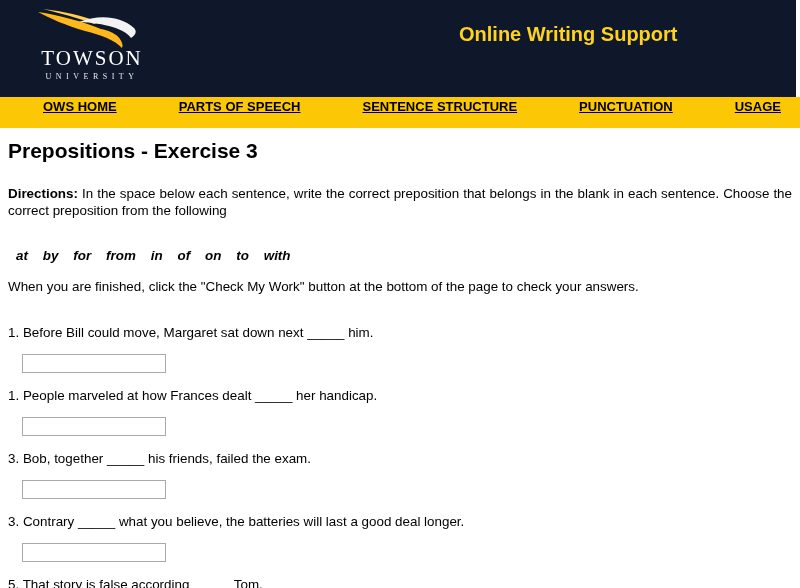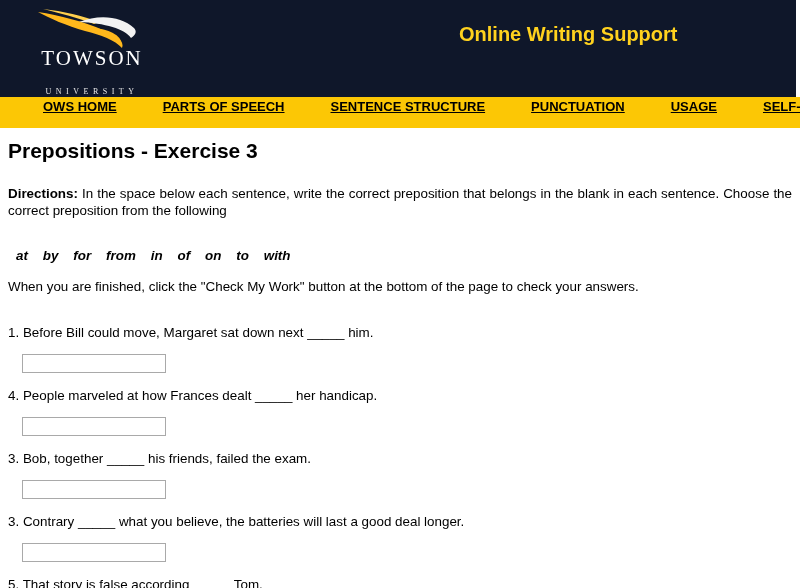--- a/index.html
+++ b/index.html
@@ -24,36 +24,36 @@
   .logo-name {
     display: block;
     font-family: "Liberation Serif", serif;
     color: #ffffff; font-size: 21px; letter-spacing: 2px;
     line-height: 21px; margin-top: -2px; white-space: nowrap;
   }
   .logo-sub {
     display: block;
     font-family: "Liberation Serif", serif;
     color: #e8e8e8; font-size: 8px; letter-spacing: 4.5px;
-    line-height: 11px; margin-top: 17px; white-space: nowrap;
+    line-height: 11px; margin-top: 2px; white-space: nowrap;
   }
   .site-title {
     position: absolute; left: 459px; top: 26px;
     font-size: 20px; font-weight: bold; color: #ffd21e;
     white-space: nowrap;
   }
 
   
   .nav-bar {
     width: 800px; height: 31px;
     background: #fcc705;
     font-weight: bold; font-size: 13px;
   }
   .nav-row1 {
-    display: flex; column-gap: 42px;
+    display: flex; column-gap: 58px;
     padding: 2px 0 0 43px;
     line-height: 15px;
     white-space: nowrap;
   }
   .nav-row2 {
     padding-left: 1px;
     line-height: 15px;
   }
   .nav-link {
     color: #000; text-decoration: underline; cursor: pointer;
@@ -126,21 +126,21 @@
   <p class="prepositions">at&nbsp;&nbsp;&nbsp; by&nbsp;&nbsp;&nbsp; for&nbsp;&nbsp;&nbsp; from&nbsp;&nbsp;&nbsp; in&nbsp;&nbsp;&nbsp; of&nbsp;&nbsp;&nbsp; on&nbsp;&nbsp;&nbsp; to&nbsp;&nbsp;&nbsp; with</p>
 
   <p class="instructions">When you are finished, click the "Check My Work" button at the bottom of the page to check your answers.</p>
 
   <div class="question">
     <p class="sentence">1. Before Bill could move, Margaret sat down next _____ him.</p>
     <input class="answer" type="text" value="" style="">
   </div>
 
   <div class="question">
-    <p class="sentence">4. People marveled at how Frances dealt _____ her handicap.</p>
+    <p class="sentence">1. People marveled at how Frances dealt _____ her handicap.</p>
     <input class="answer" type="text" value="" style="">
   </div>
 
   <div class="question">
     <p class="sentence">3. Bob, together _____ his friends, failed the exam.</p>
     <input class="answer" type="text" value="" style="">
   </div>
 
   <div class="question">
     <p class="sentence">3. Contrary _____ what you believe, the batteries will last a good deal longer.</p>

